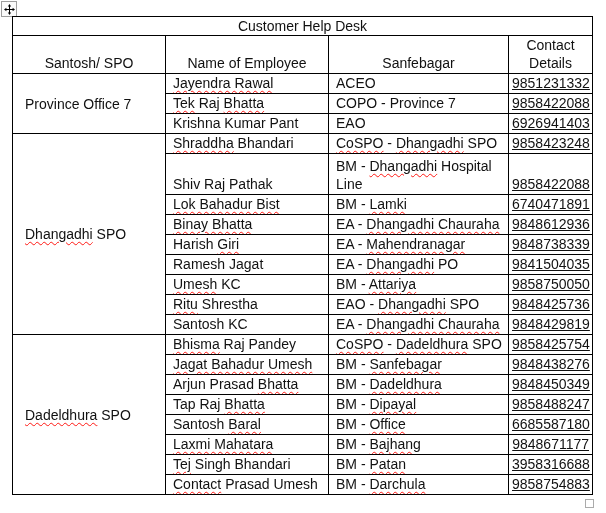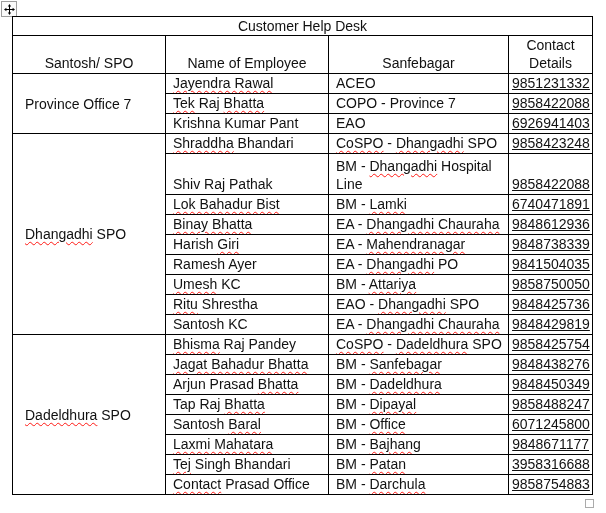--- a/index.html
+++ b/index.html
@@ -104,21 +104,21 @@
         <td class="name-cell"><span class="sp">Binay Bhatta</span></td>
         <td class="desg-cell"><span>EA - </span><span class="sp">Dhangadhi Chauraha</span></td>
         <td class="cont-cell">9848612936</td>
       </tr>
       <tr class="h-row">
         <td class="name-cell"><span>Harish </span><span class="sp">Giri</span></td>
         <td class="desg-cell"><span>EA - </span><span class="sp">Mahendranagar</span></td>
         <td class="cont-cell">9848738339</td>
       </tr>
       <tr class="h-row">
-        <td class="name-cell"><span>Ramesh Ayer</span></td>
+        <td class="name-cell"><span>Ramesh Jagat</span></td>
         <td class="desg-cell"><span>EA - </span><span class="sp">Dhangadhi</span><span> PO</span></td>
         <td class="cont-cell">9841504035</td>
       </tr>
       <tr class="h-row">
         <td class="name-cell"><span class="sp">Umesh</span><span> KC</span></td>
         <td class="desg-cell"><span>BM - </span><span class="sp">Attariya</span></td>
         <td class="cont-cell">9858750050</td>
       </tr>
       <tr class="h-row">
         <td class="name-cell"><span class="sp">Ritu</span><span> Shrestha</span></td>
@@ -130,50 +130,50 @@
         <td class="desg-cell"><span>EA - </span><span class="sp">Dhangadhi Chauraha</span></td>
         <td class="cont-cell">9848429819</td>
       </tr>
       <tr class="h-row">
         <td class="prov-cell" rowspan="8"><span class="sp">Dadeldhura</span><span> SPO</span></td>
         <td class="name-cell"><span class="sp">Bhisma</span><span> Raj Pandey</span></td>
         <td class="desg-cell"><span class="sp">CoSPO</span><span> - </span><span class="sp">Dadeldhura</span><span> SPO</span></td>
         <td class="cont-cell">9858425754</td>
       </tr>
       <tr class="h-row">
-        <td class="name-cell"><span class="sp">Jagat Bahadur Bhatta</span></td>
+        <td class="name-cell"><span class="sp">Jagat Bahadur Umesh</span></td>
         <td class="desg-cell"><span>BM - </span><span class="sp">Sanfebagar</span></td>
         <td class="cont-cell">9848438276</td>
       </tr>
       <tr class="h-row">
         <td class="name-cell"><span>Arjun Prasad </span><span class="sp">Bhatta</span></td>
         <td class="desg-cell"><span>BM - </span><span class="sp">Dadeldhura</span></td>
         <td class="cont-cell">9848450349</td>
       </tr>
       <tr class="h-row">
         <td class="name-cell"><span>Tap Raj </span><span class="sp">Bhatta</span></td>
         <td class="desg-cell"><span>BM - </span><span class="sp">Dipayal</span></td>
         <td class="cont-cell">9858488247</td>
       </tr>
       <tr class="h-row">
         <td class="name-cell"><span>Santosh </span><span class="sp">Baral</span></td>
         <td class="desg-cell"><span>BM - </span><span class="sp">Office</span></td>
-        <td class="cont-cell">6071245800</td>
+        <td class="cont-cell">6685587180</td>
       </tr>
       <tr class="h-row">
         <td class="name-cell"><span class="sp">Laxmi Mahatara</span></td>
         <td class="desg-cell"><span>BM - </span><span class="sp">Bajhang</span></td>
         <td class="cont-cell">9848671177</td>
       </tr>
       <tr class="h-row">
         <td class="name-cell"><span class="sp">Tej</span><span> Singh Bhandari</span></td>
         <td class="desg-cell"><span>BM - </span><span class="sp">Patan</span></td>
         <td class="cont-cell">3958316688</td>
       </tr>
       <tr class="h-row">
-        <td class="name-cell"><span class="sp">Contact</span><span> Prasad Office</span></td>
+        <td class="name-cell"><span class="sp">Contact</span><span> Prasad Umesh</span></td>
         <td class="desg-cell"><span>BM - </span><span class="sp">Darchula</span></td>
         <td class="cont-cell">9858754883</td>
       </tr>
     </tbody>
 </table>
 
 <div class="resize-handle"></div>
 
 </body></html>

